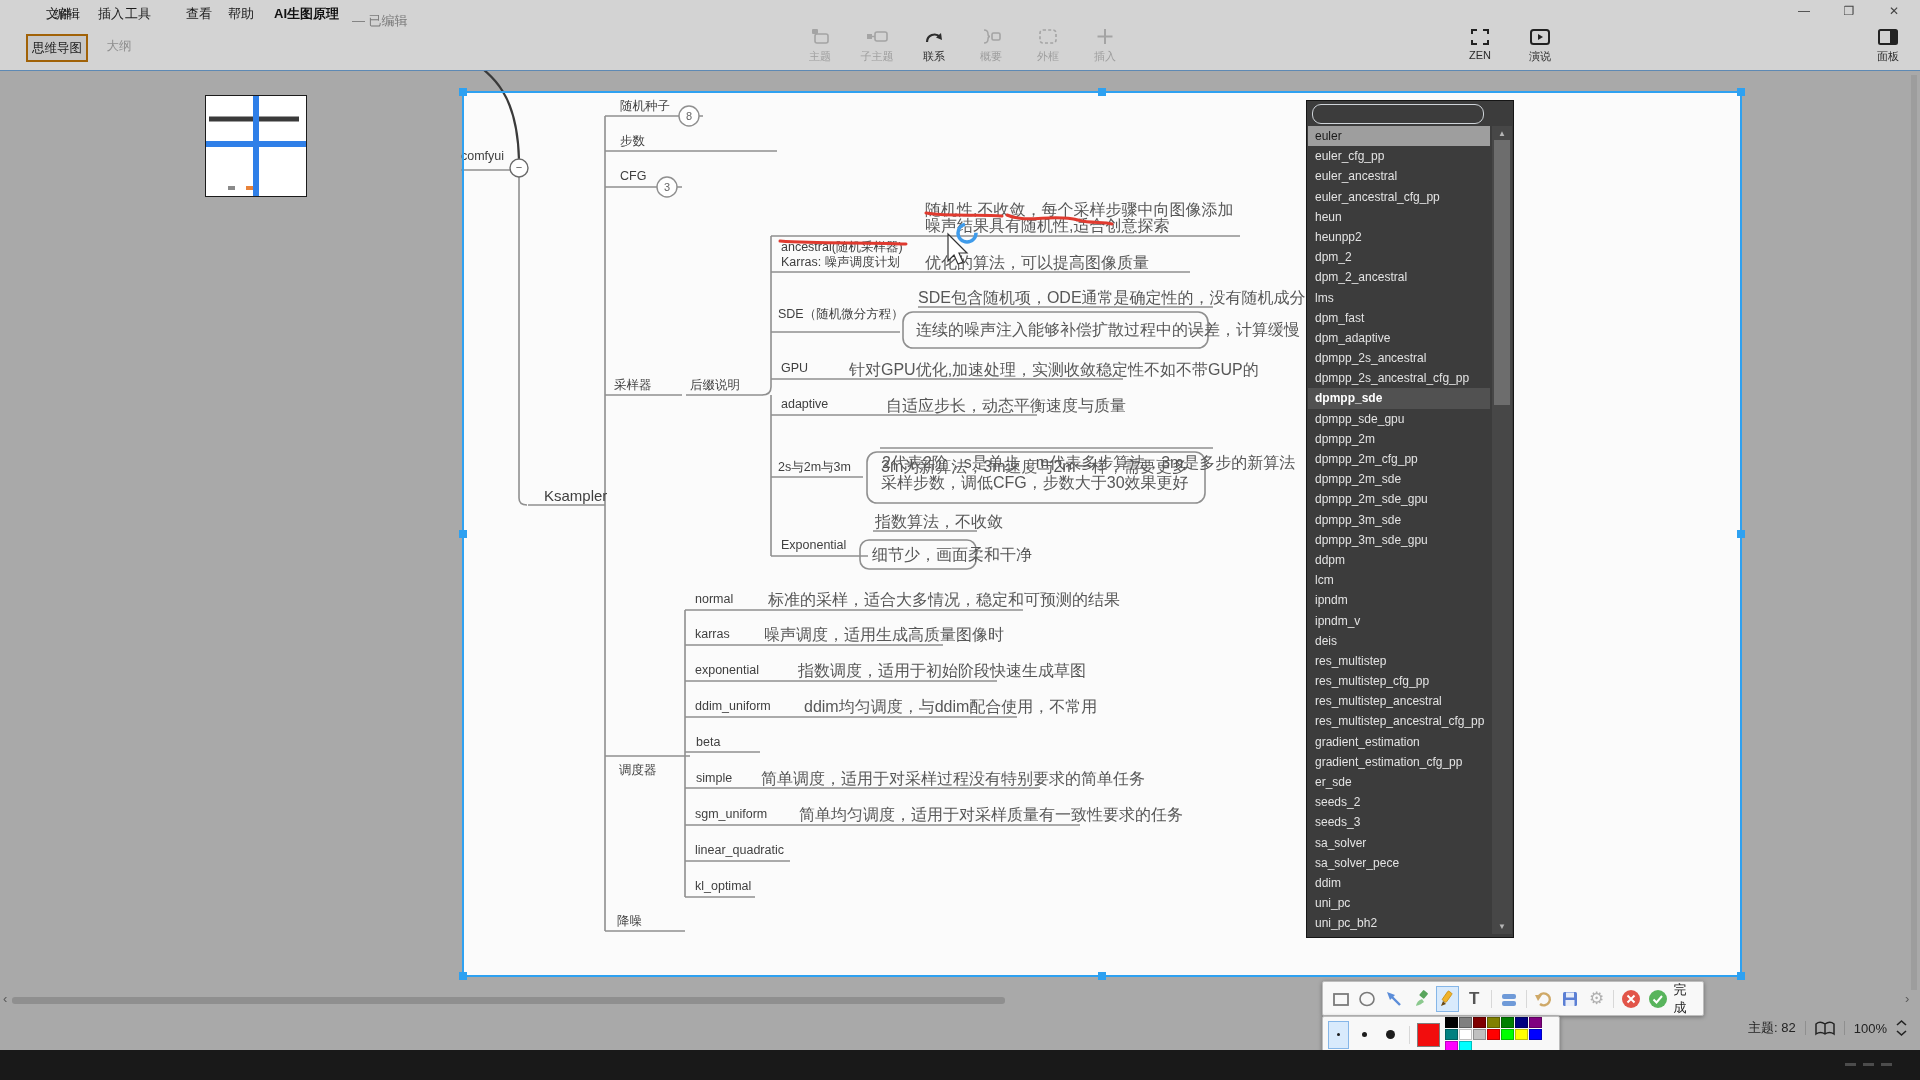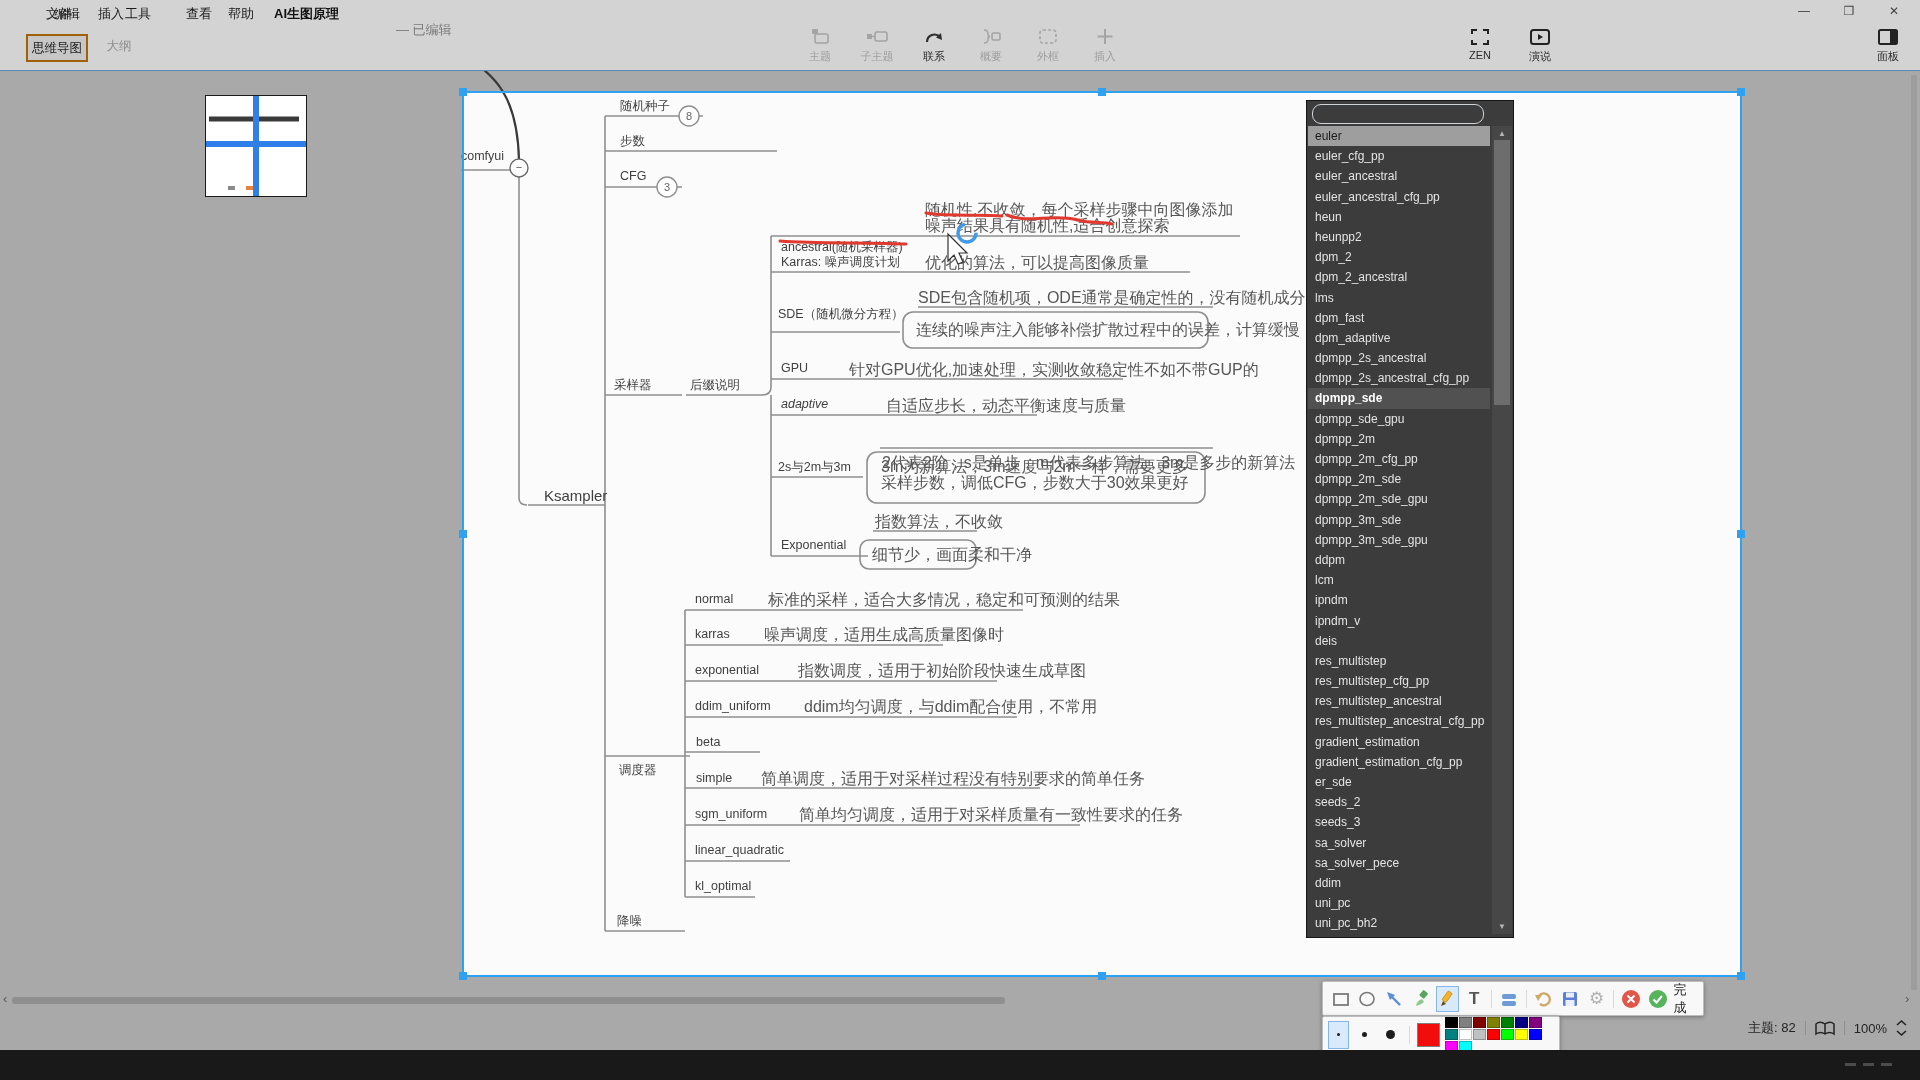--- a/index.html
+++ b/index.html
@@ -5,21 +5,21 @@
   html,body{margin:0;padding:0;background:#666;}
   #screen{position:relative;width:1920px;height:1080px;overflow:hidden;
     font-family:"Liberation Sans","DejaVu Sans",sans-serif;background:#a9a9a9;
     -webkit-font-smoothing:antialiased;}
   .abs{position:absolute;}
   
   #chrome{left:0;top:0;width:1920px;height:70px;background:#d3d3d3;z-index:40;}
   #chrome-edge{left:0;top:70px;width:1920px;height:1px;background:#5d89b4;z-index:41;}
   .menu-item{top:0;height:27px;line-height:27px;font-size:13px;color:#1c1c1c;padding:0 4px;cursor:default;}
   .doc-title{top:0;height:27px;line-height:27px;font-size:13px;font-weight:bold;color:#111;}
-  .doc-state{top:16px;height:27px;line-height:27px;font-size:13px;color:#7a7a7a;margin-left:44px;}
+  .doc-state{top:7px;height:27px;line-height:27px;font-size:13px;color:#7a7a7a;}
   .winbtn{top:2px;width:18px;height:18px;text-align:center;line-height:18px;color:#444;font-size:12px;}
   .tab{top:34px;height:24px;line-height:24px;font-size:12.5px;text-align:center;}
   .tab.active{background:#c7c7c7;border:2px solid #a16207;color:#222;}
   .tab.idle{color:#8f8f8f;}
   .tool{top:26px;width:52px;text-align:center;}
   .tool .ticon{display:block;margin:0 auto;height:22px;}
   .tool .tlabel{display:block;font-size:11px;margin-top:1px;}
   .tool.disabled .tlabel{color:#9e9e9e;}
   .tool.enabled .tlabel{color:#2b2b2b;}
   
@@ -138,21 +138,21 @@
   <div class="abs map-node" style="left:544px;top:487px;font-size:15px;">Ksampler</div>
   <div class="abs map-node" style="left:620px;top:98px;">随机种子</div>
   <div class="abs map-node" style="left:620px;top:133px;">步数</div>
   <div class="abs map-node" style="left:620px;top:169px;">CFG</div>
   <div class="abs map-node" style="left:614px;top:377px;">采样器</div>
   <div class="abs map-node" style="left:690px;top:377px;">后缀说明</div>
   <div class="abs map-node" style="left:781px;top:218px;margin-top:21px;">ancestral(随机采样器)</div>
   <div class="abs map-node" style="left:781px;top:254px;">Karras: 噪声调度计划</div>
   <div class="abs map-node" style="left:778px;top:306px;">SDE（随机微分方程）</div>
   <div class="abs map-node" style="left:781px;top:361px;">GPU</div>
-  <div class="abs map-node" style="left:781px;top:397px;font-style:italic;">adaptive</div>
+  <div class="abs map-node" style="left:781px;top:397px;">adaptive</div>
   <div class="abs map-node" style="left:778px;top:459px;">2s与2m与3m</div>
   <div class="abs map-node" style="left:781px;top:538px;">Exponential</div>
   <div class="abs map-node" style="left:695px;top:592px;">normal</div>
   <div class="abs map-node" style="left:695px;top:627px;">karras</div>
   <div class="abs map-node" style="left:695px;top:663px;">exponential</div>
   <div class="abs map-node" style="left:695px;top:699px;">ddim_uniform</div>
   <div class="abs map-node" style="left:696px;top:735px;">beta</div>
   <div class="abs map-node" style="left:696px;top:771px;">simple</div>
   <div class="abs map-node" style="left:695px;top:807px;">sgm_uniform</div>
   <div class="abs map-node" style="left:695px;top:843px;">linear_quadratic</div>

